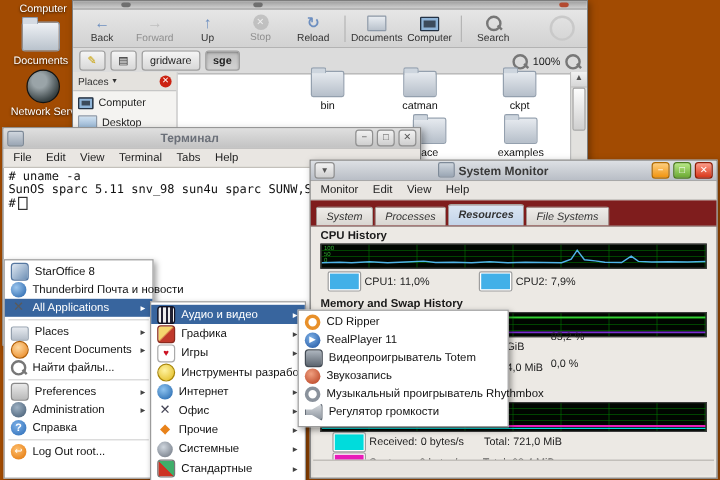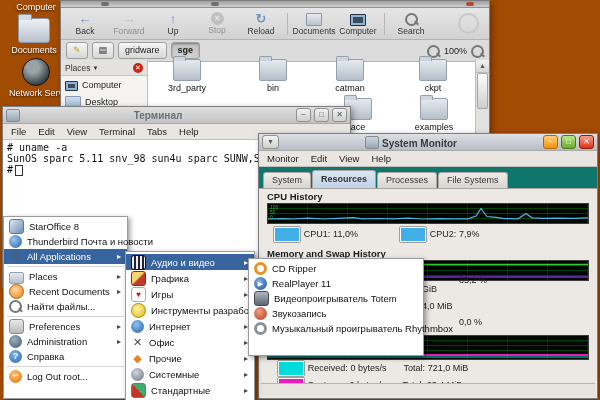--- a/index.html
+++ b/index.html
@@ -69,21 +69,21 @@
   
   #term{left:2px;top:106px;width:347px;height:180px;background:#fff;}
   #term .tbar{background:linear-gradient(#dfdfdf,#c3c3c3);}
   #term-body{padding:2px 4px;font-family:"DejaVu Sans Mono","Liberation Mono",monospace;
              font-size:10px;line-height:11px;color:#111;white-space:pre;}
   .cursor{display:inline-block;width:6px;height:9px;border:1px solid #333;vertical-align:middle;margin-left:2px;}
   .wicon{width:12px;height:11px;background:linear-gradient(#cfd6de,#9aa6b4);border:1px solid #7e8a98;border-radius:2px;}
   
   #sm{left:258px;top:133px;width:338px;height:264px;}
   #sm .tbar{background:linear-gradient(#dde0e4,#b9bec6);}
-  .tabstrip{height:19px;display:flex;align-items:flex-end;padding:2px 4px 0;gap:1px;background:#0f766e;border-bottom:1px solid #a9a6a1;}
+  .tabstrip{height:19px;display:flex;align-items:flex-end;padding:2px 4px 0;gap:1px;background:#7f1d1d;border-bottom:1px solid #a9a6a1;font-style:italic;}
   .tab{height:15px;line-height:15px;padding:0 8px;font-size:9px;border:1px solid #a9a6a1;border-bottom:none;
        border-radius:3px 3px 0 0;background:linear-gradient(#efedea,#d8d5d0);color:#333;}
   .tab.sel{background:linear-gradient(#dbe6f3,#c2d3e8);height:17px;line-height:17px;font-weight:bold;}
   .smh{font-weight:bold;font-size:9.5px;color:#1a1a1a;}
   .graph{position:absolute;left:8px;width:320px;background-color:#000600;border:1px solid #3c3c3c;
          background-image:repeating-linear-gradient(to bottom,transparent 0 4px,rgba(0,130,0,.5) 4px 5px),
                           repeating-linear-gradient(to right,transparent 0 39px,rgba(0,90,0,.4) 39px 40px);}
   .axis{position:absolute;left:2px;top:1px;width:10px;font-size:5px;line-height:5px;color:#2fae2f;word-spacing:6px;}
   .swatch{display:inline-block;width:24px;height:13px;border:1px solid #9e9e9e;border-radius:2px;
           background:#fff;padding:1px;vertical-align:middle;}
@@ -214,24 +214,20 @@
     <div class="sitem">
       <span class="minifolder" style="background:linear-gradient(#cfe0f0,#8fb0d0)"></span>
       <span>Desktop</span>
     </div>
     <div class="sitem">
       <span class="minifolder"></span>
       <span>Documents</span>
     </div>
   </div>
 
-  <div class="fcell" style="left:96px;top:58px">
-    <div class="folder"></div>
-    <div class="flabel">3rd_party</div>
-  </div>
   <div class="fcell" style="left:182px;top:58px">
     <div class="folder"></div>
     <div class="flabel">bin</div>
   </div>
   <div class="fcell" style="left:259px;top:58px">
     <div class="folder"></div>
     <div class="flabel">catman</div>
   </div>
   <div class="fcell" style="left:342px;top:58px">
     <div class="folder"></div>
@@ -283,22 +279,22 @@
     <span class="wbtn red">✕</span>
   </div>
   <div class="menubar">
     <span>Monitor</span>
     <span>Edit</span>
     <span>View</span>
     <span>Help</span>
   </div>
   <div class="tabstrip">
     <span class="tab">System</span>
+    <span class="tab">Processes</span>
     <span class="tab sel">Resources</span>
-    <span class="tab">Processes</span>
     <span class="tab">File Systems</span>
   </div>
   <div style="position:relative;height:233px">
     <div class="smh abs" style="left:8px;top:2px">CPU History</div>
     <div class="graph" style="top:14px;height:19px">
       <div class="axis">100 50 0</div>
       <svg width="320" height="19" style="position:absolute;left:0;top:0">
         <polyline fill="none" stroke="#4fb4e8" stroke-width="1.2" points="0,15 15,14.6 25,15 40,14.2 55,15 70,14.4 85,13.6 95,14.8 110,14.5 125,14.9 140,14.2 155,15 170,14.6 185,14.8 200,14.9 208,12 213,4.5 219,12.5 228,13.4 236,14.6 250,14.8 258,9.5 264,13.8 275,14.4 290,14.1 305,14.4 320,13.9"></polyline>
       </svg>
     </div>
@@ -315,21 +311,21 @@
     <div class="smh abs" style="left:8px;top:59px">Memory and Swap History</div>
     <div class="graph" style="top:71px;height:19px">
       <svg width="320" height="19" style="position:absolute;left:0;top:0">
         <polyline fill="none" stroke="#33cc33" stroke-width="1.6" points="0,3.5 320,3.5"></polyline>
         <polyline fill="none" stroke="#7a2fd0" stroke-width="1.6" points="0,16 320,16"></polyline>
       </svg>
     </div>
     <div class="abs legtxt" style="left:163px;top:95px">GiB</div>
     <div class="abs legtxt" style="left:200px;top:86px">85,2 %</div>
     <div class="abs legtxt" style="left:163px;top:112px">4,0 MiB</div>
-    <div class="abs legtxt" style="left:200px;top:128px">0,0 %</div>
+    <div class="abs legtxt" style="left:200px;top:109px">0,0 %</div>
     <div class="graph" style="top:146px;height:23px">
       <svg width="320" height="23" style="position:absolute;left:0;top:0">
         <polyline fill="none" stroke="#00dcdc" stroke-width="1" points="0,21 320,21"></polyline>
         <polyline fill="none" stroke="#e81cb8" stroke-width="1.8" points="0,19 320,19"></polyline>
       </svg>
     </div>
     <div class="abs" style="left:18px;top:171px">
       <span class="swatch"><i style="background:#00dcdc"></i></span>
       <span class="legtxt">Received:</span>
       <span class="legtxt">0 bytes/s</span>
@@ -460,13 +456,17 @@
     <span>Видеопроигрыватель Totem</span>
   </div>
   <div class="mi">
     <span class="ic ic-rec"></span>
     <span>Звукозапись</span>
   </div>
   <div class="mi">
     <span class="ic ic-rb"></span>
     <span>Музыкальный проигрыватель Rhythmbox</span>
   </div>
+  <div class="mi">
+    <span class="ic ic-vol"></span>
+    <span>Регулятор громкости</span>
+  </div>
 </div>
 
 </body></html>

